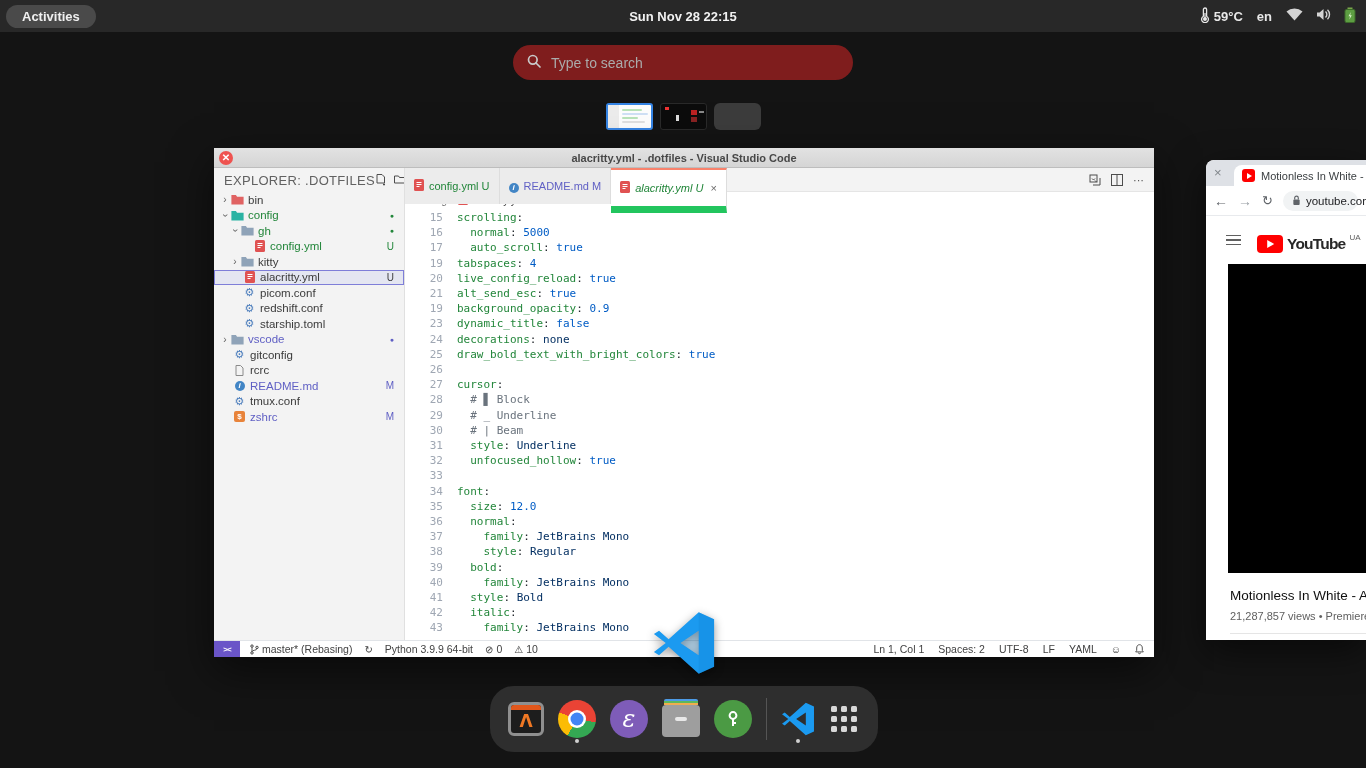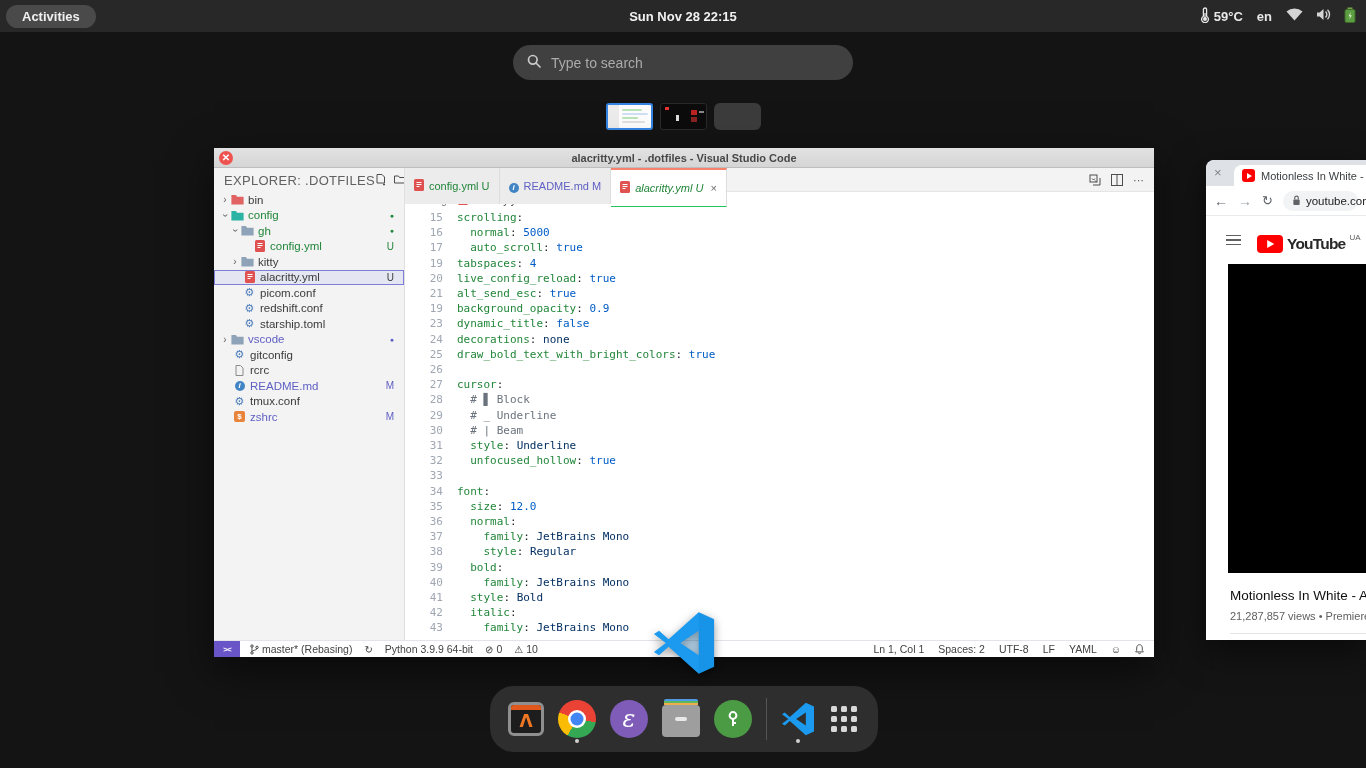--- a/index.html
+++ b/index.html
@@ -11,21 +11,21 @@
   .top-bar{position:absolute;left:0;top:0;width:1366px;height:32px;background:#282828;
     display:flex;align-items:center;color:#e8e8e8;}
   .activities{margin-left:6px;background:#4a4a4a;border-radius:15px;padding:4px 16px;
     font-size:13px;font-weight:700;color:#f0f0f0;cursor:pointer;}
   .clock{position:absolute;left:0;right:0;text-align:center;font-size:13px;font-weight:700;color:#f2f2f2;}
   .tb-right{position:absolute;right:10px;display:flex;align-items:center;gap:14px;font-size:13px;font-weight:700;}
   .tb-temp{display:flex;align-items:center;gap:4px;}
   .tb-icons{display:flex;align-items:center;gap:13px;}
 
   
-  .search{position:absolute;left:513px;top:45px;width:340px;height:35px;background:#404040;
+  .search{position:absolute;left:513px;top:45px;width:340px;height:35px;background:#7f1d1d;
     border-radius:18px;display:flex;align-items:center;padding:0 14px;gap:10px;}
   .search-text{color:#ababab;font-size:14px;}
 
   
   .thumbs{position:absolute;left:0;top:103px;width:1366px;display:flex;justify-content:center;gap:7px;}
   .thumb{width:47px;height:27px;border-radius:3px;position:relative;overflow:hidden;cursor:pointer;}
   .thumb.active{border:2px solid #3584e4;background:#fdfdfd;}
   .thumb.active .mini-line{position:absolute;left:14px;height:2px;border-radius:1px;}
   .thumb.dark{background:#0c0c0c;border:1px solid #2a2a2a;}
   .thumb.empty{background:#3c3c3c;border-radius:6px;}
@@ -64,21 +64,21 @@
   .info-i{width:10px;height:10px;border-radius:50%;background:#4285c5;color:#fff;font-size:8px;
     line-height:10px;text-align:center;font-weight:700;display:inline-block;font-style:italic;}
   .zsh{width:11px;height:11px;border-radius:2px;background:#e8833a;color:#fff;font-size:8px;
     line-height:11px;text-align:center;font-weight:700;display:inline-block;}
 
   
   .vs-main{flex:1;display:flex;flex-direction:column;min-width:0;}
   .vs-tabs{height:24px;background:#f3f3f3;display:flex;align-items:stretch;border-bottom:1px solid #e5e5e5;}
   .tab{display:flex;align-items:center;gap:5px;padding:18px 9px;background:#ececec;border-right:1px solid #ddd;
     font-size:11px;cursor:pointer;position:relative;}
-  .tab.active{background:#fff;border-top:2px solid #f9826c;border-bottom:1px solid #22c55e;margin-bottom:-1px;}
+  .tab.active{background:#fff;border-top:2px solid #f9826c;border-bottom:7px solid #22c55e;margin-bottom:-1px;}
   .tab .tab-close{color:#6a6a6a;font-size:11px;margin-left:2px;}
   .tab-label.italic{font-style:italic;}
   .tab-actions{margin-left:auto;display:flex;align-items:center;gap:10px;padding:0 10px;color:#4d4d4d;}
   .tab-actions span{cursor:pointer;display:inline-flex;}
   .vs-breadcrumb{height:15px;display:flex;align-items:center;padding-left:14px;gap:4px;
     font-size:10.5px;color:#6e6e6e;background:#fff;}
   .crumb-sep{color:#9a9a9a;font-size:10px;}
   .crumb-file{color:#424242;}
 
   .vs-code{flex:1;background:#fff;overflow:hidden;padding-top:3px;

